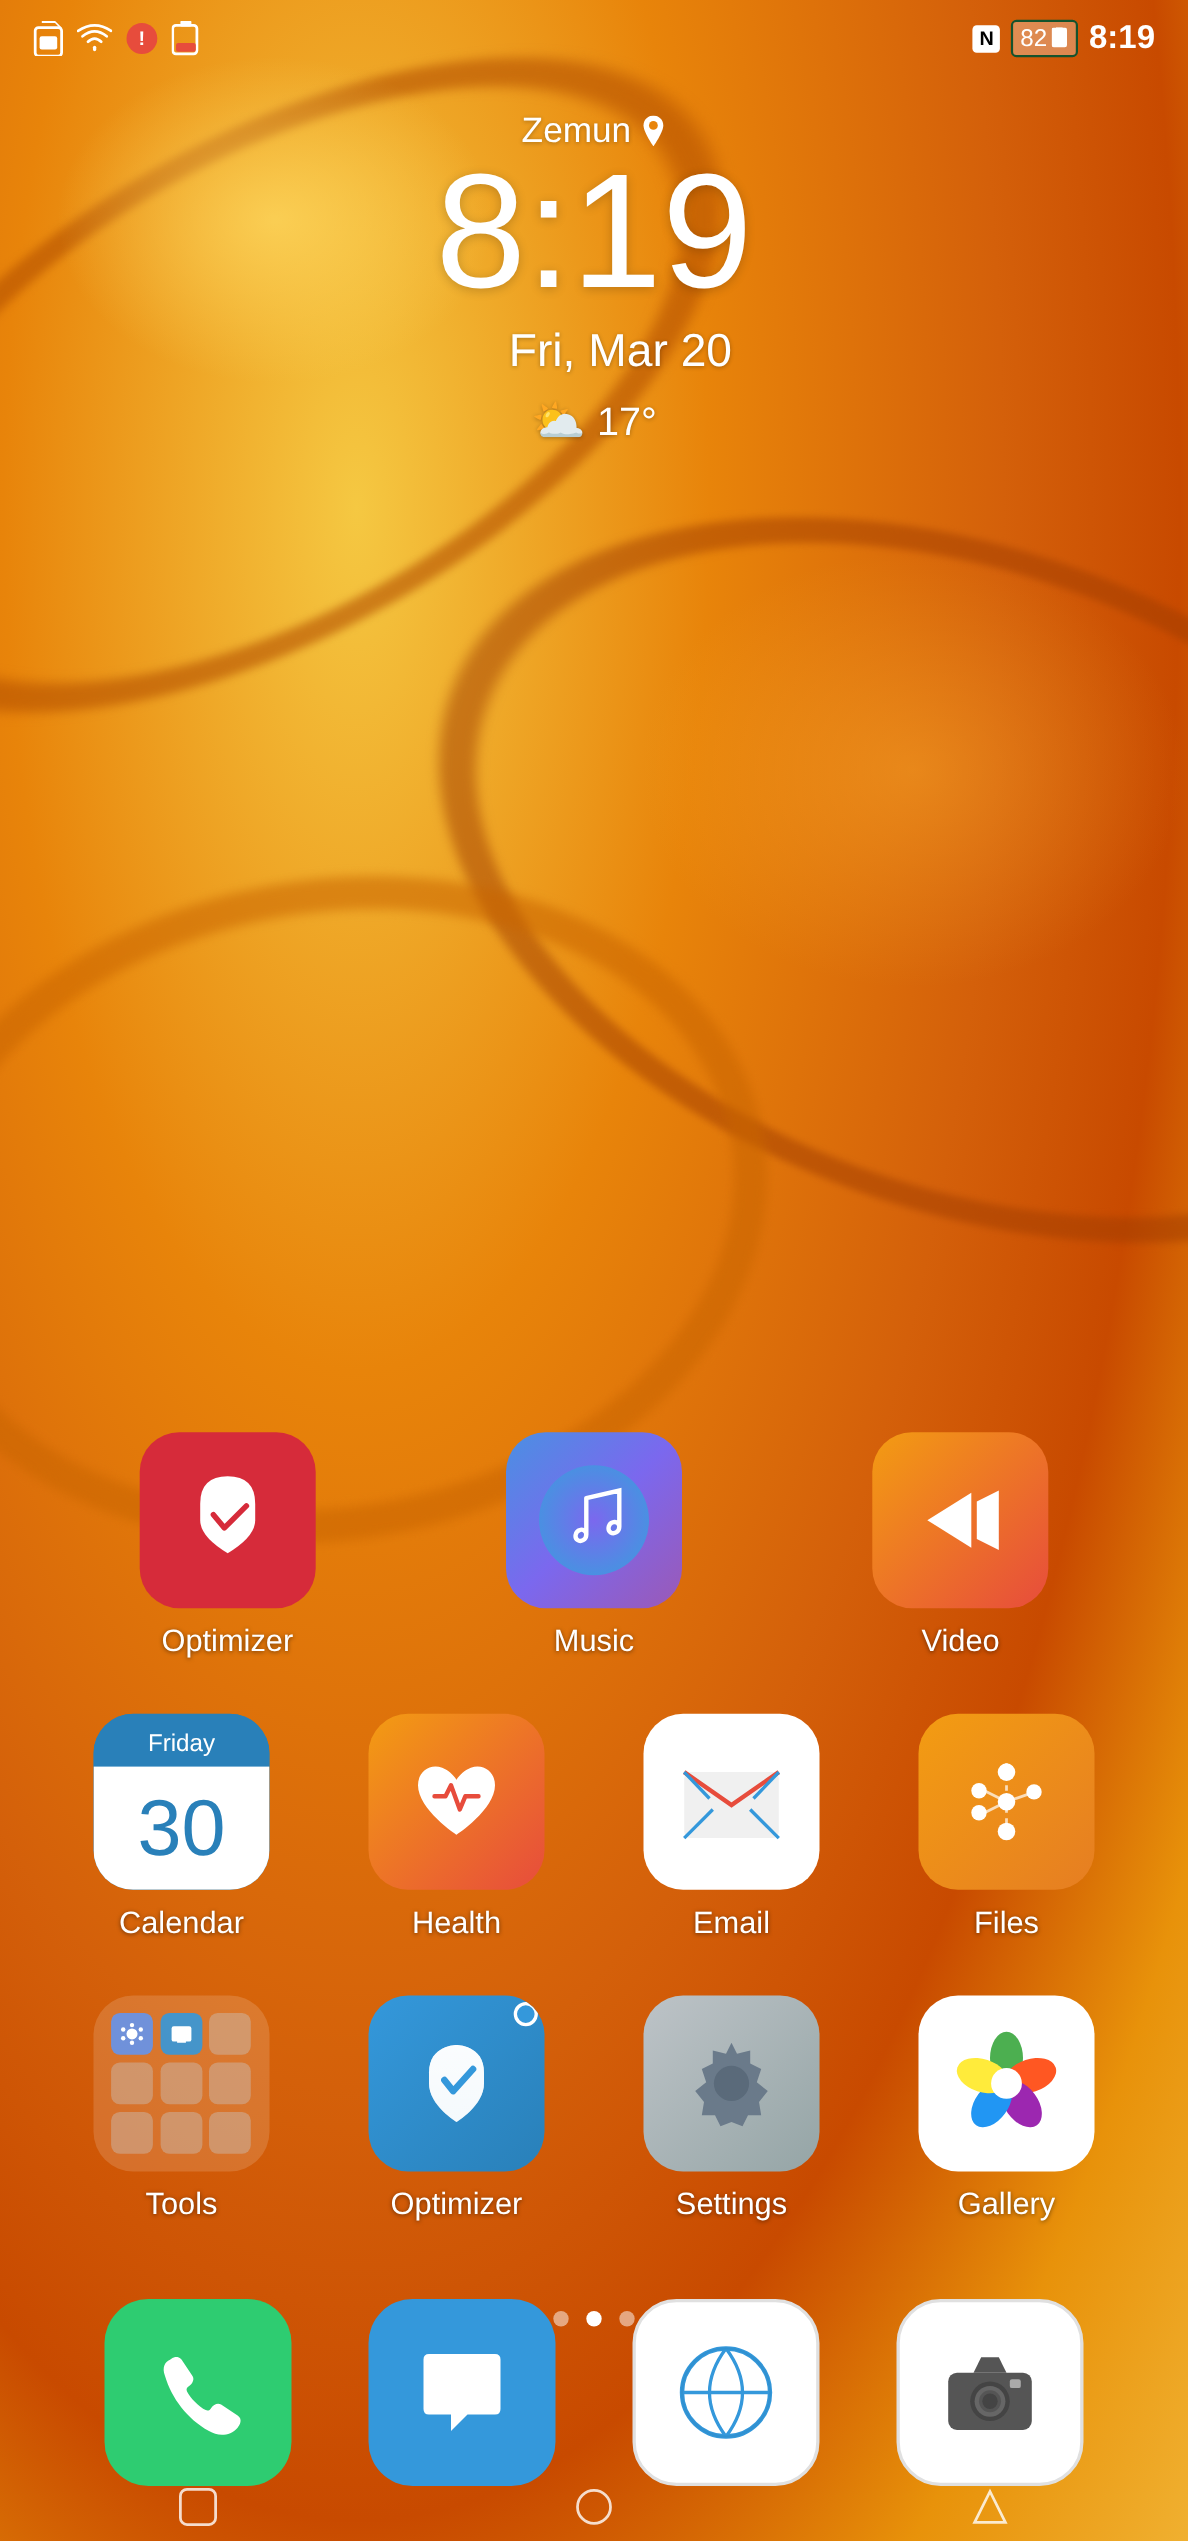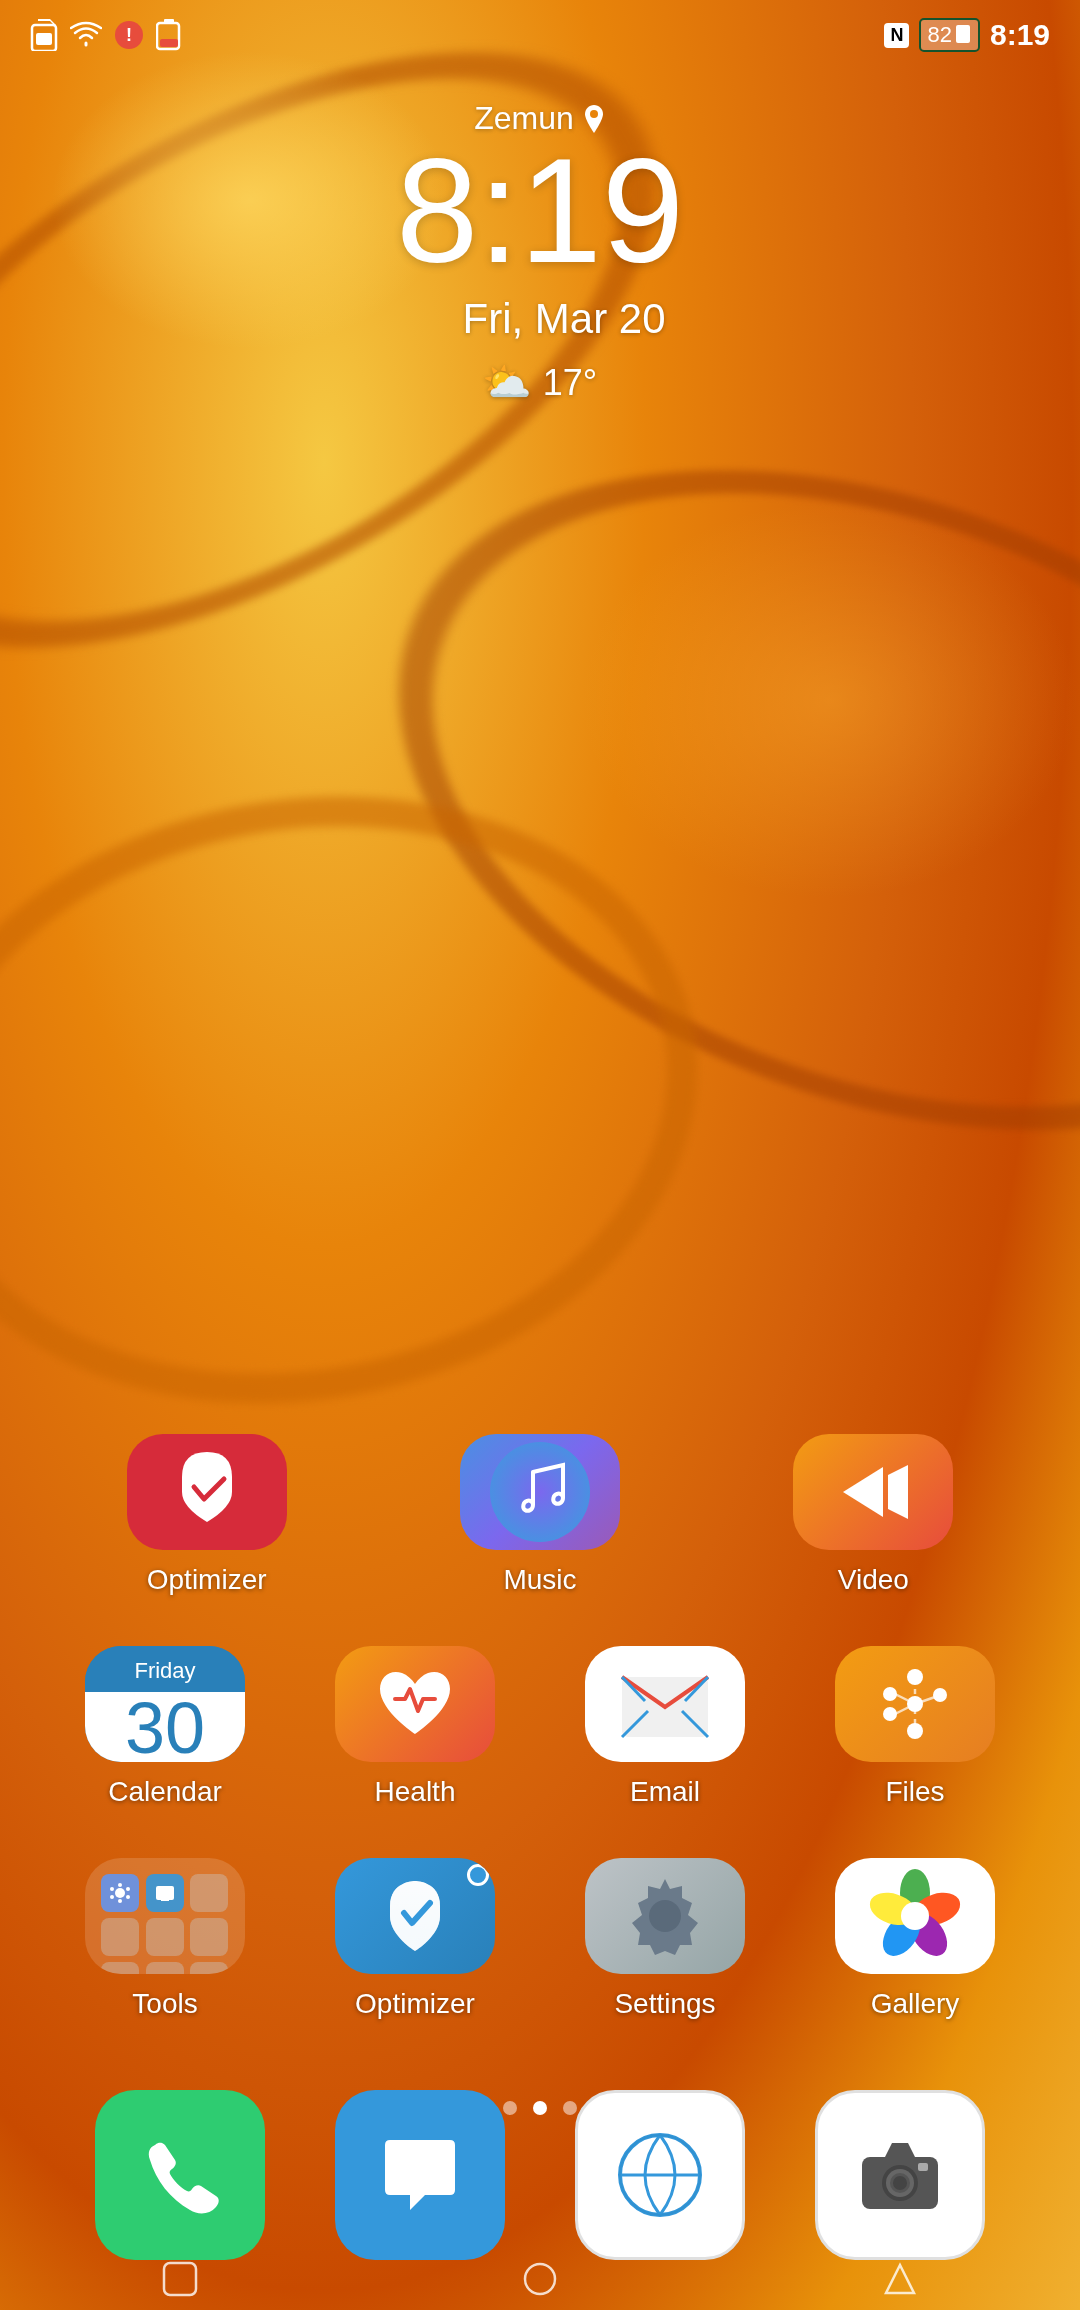--- a/index.html
+++ b/index.html
@@ -202,21 +202,21 @@
     .app-item {
       display: flex;
       flex-direction: column;
       align-items: center;
       width: 200px;
       cursor: pointer;
     }
 
     .app-icon {
       width: 160px;
-      height: 116px;
+      height: 160px;
       border-radius: 36px;
       margin-bottom: 14px;
       display: flex;
       align-items: center;
       justify-content: center;
       overflow: hidden;
       position: relative;
     }
 
     .app-label {

